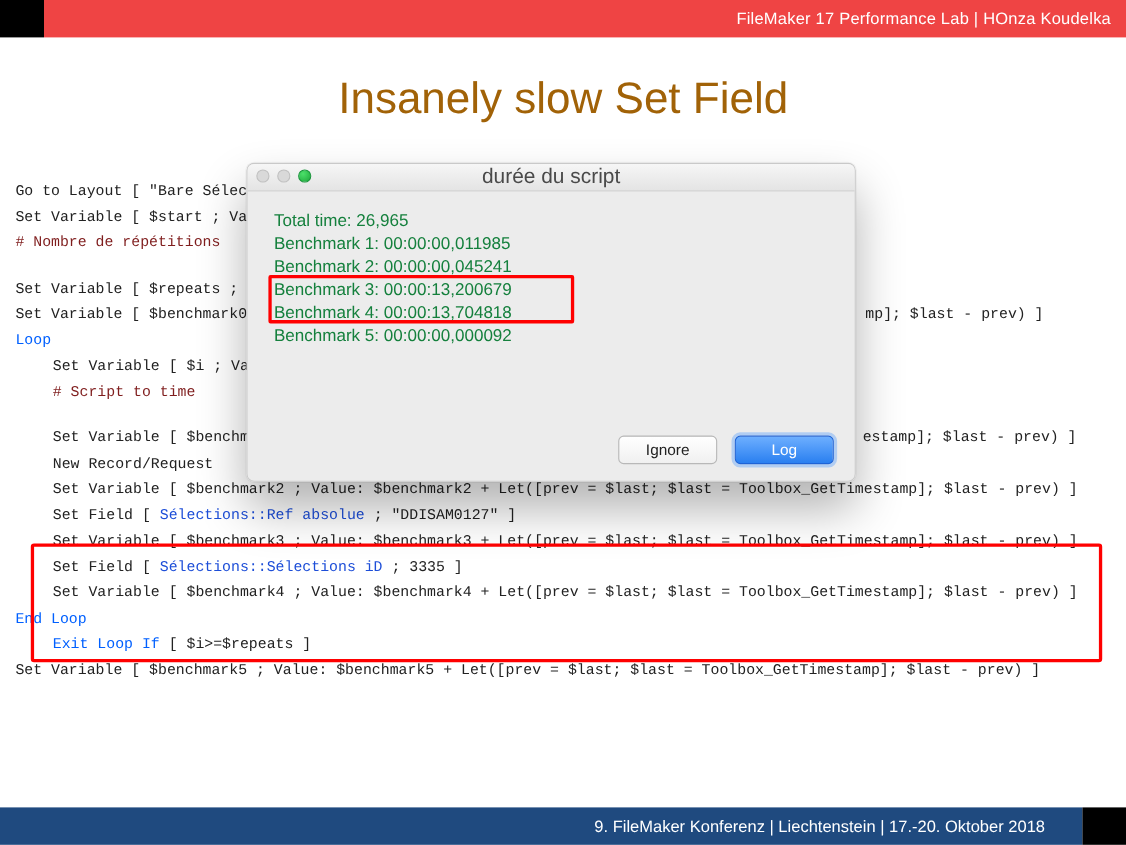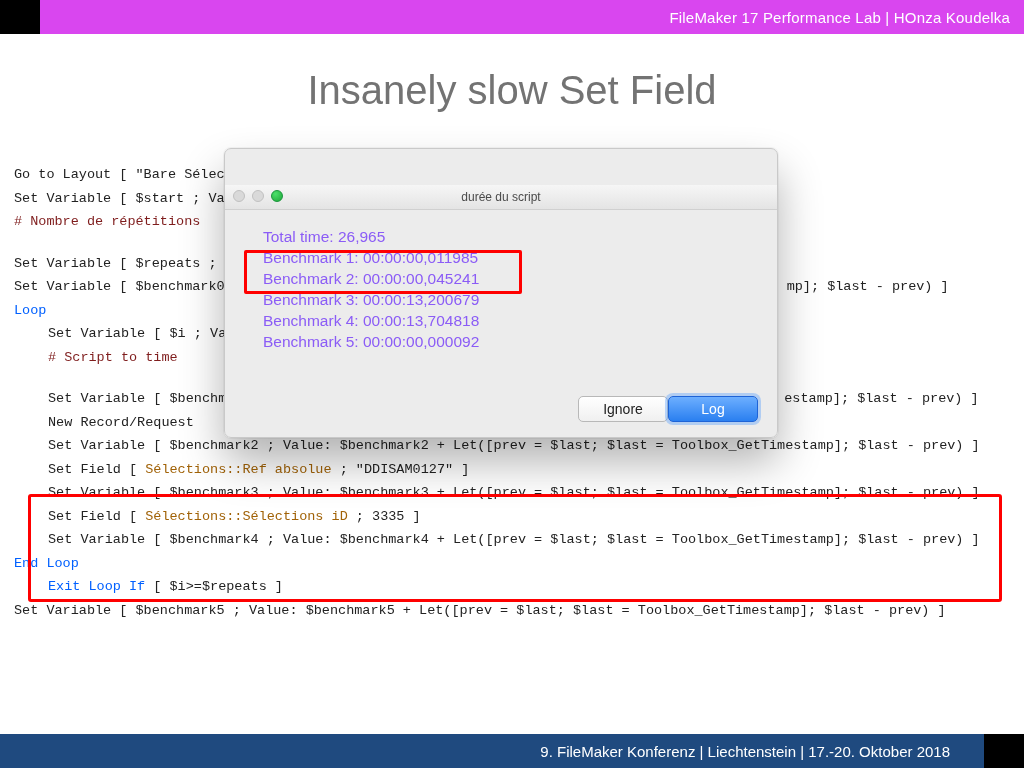--- a/index.html
+++ b/index.html
@@ -20,21 +20,21 @@
   .header-black {
     position: absolute;
     left: 0; top: 0;
     width: 40px; height: 34px;
     background: #000000;
   }
   .header-blue {
     position: absolute;
     left: 40px; right: 0; top: 0;
     height: 34px;
-    background: #d946ef;
+    background: #ef4444;
     color: #ffffff;
     font-size: 15px;
     display: flex;
     align-items: center;
     justify-content: flex-end;
     padding-right: 14px;
     letter-spacing: 0.2px;
   }
   
   .footer {
@@ -56,42 +56,42 @@
     background: #1f4a7f;
     color: #ffffff;
     font-size: 15px;
     display: flex;
     align-items: center;
     justify-content: flex-end;
     padding-right: 34px;
   }
   .slide-title {
     text-align: center;
-    color: #737373;
+    color: #a16207;
     font-size: 40px;
     font-weight: 400;
     margin-top: 34px;
     margin-bottom: 20px;
   }
   
   .script {
     position: absolute;
     left: 14px;
     top: 168px;
     right: 14px;
     font-family: "Menlo", "Courier New", monospace;
     font-size: 13.5px;
     color: #222;
     line-height: 1;
   }
   .script .line { white-space: pre; margin-bottom: 10px; }
   .indent1 { padding-left: 34px; }
   .comment { color: #7f1d1d; }
   .keyword { color: #0060ff; font-family: Liberation Mono, monospace; }
-  .fieldref { color: #a16207; }
+  .fieldref { color: #1d4ed8; }
   
   .redbox-script {
     position: absolute;
     border: 3px solid #ff0000;
     border-radius: 3px;
     box-sizing: border-box;
   }
   
   .dialog-shadow {
     position: absolute;
@@ -112,60 +112,60 @@
     overflow: hidden;
   }
   .dialog-titlebar {
     height: 24px;
     background: linear-gradient(#f6f6f6, #e4e4e4);
     border-bottom: 1px solid #d0d0d0;
     position: relative;
     display: flex;
     align-items: center;
     justify-content: center;
-    font-size: 12px;
+    font-size: 19px;
     color: #4a4a4a;
-    margin-top: 36px;
   }
   .traffic {
     position: absolute;
     left: 8px; top: 5px;
     display: flex;
     gap: 7px;
   }
   .traffic .dot {
     width: 12px; height: 12px;
     border-radius: 50%;
     background: #d9d9d9;
     border: 1px solid #c0c0c0;
     box-sizing: border-box;
   }
   .traffic .green {
     background: radial-gradient(circle at 35% 30%, #4be06a, #1fa73a);
     border-color: #18953a;
   }
   .dialog-body {
-    padding: 18px 24px 10px 38px;
+    padding: 18px 24px 10px 24px;
     font-family: "Helvetica Neue", Helvetica, Arial, sans-serif;
     font-size: 15.5px;
-    color: #8b5cf6;
+    color: #15803d;
   }
   .dialog-body .bline { margin-bottom: 3px; }
   .redbox-dialog {
     position: absolute;
     border: 3px solid #ff0000;
     border-radius: 2px;
     box-sizing: border-box;
     pointer-events: none;
   }
   .dialog-buttons {
     position: absolute;
     bottom: 16px;
     right: 20px;
     display: flex;
+    gap: 16px;
   }
   .mac-btn {
     min-width: 90px;
     height: 26px;
     border-radius: 5px;
     font-size: 14px;
     padding: 0 18px;
     border: 1px solid #b8b8b8;
     background: linear-gradient(#ffffff, #f0f0f0);
     color: #222;

